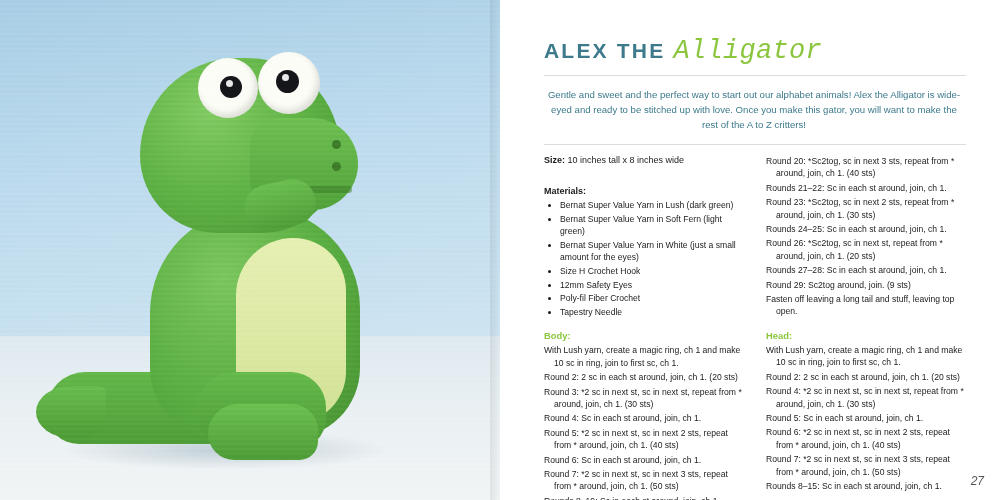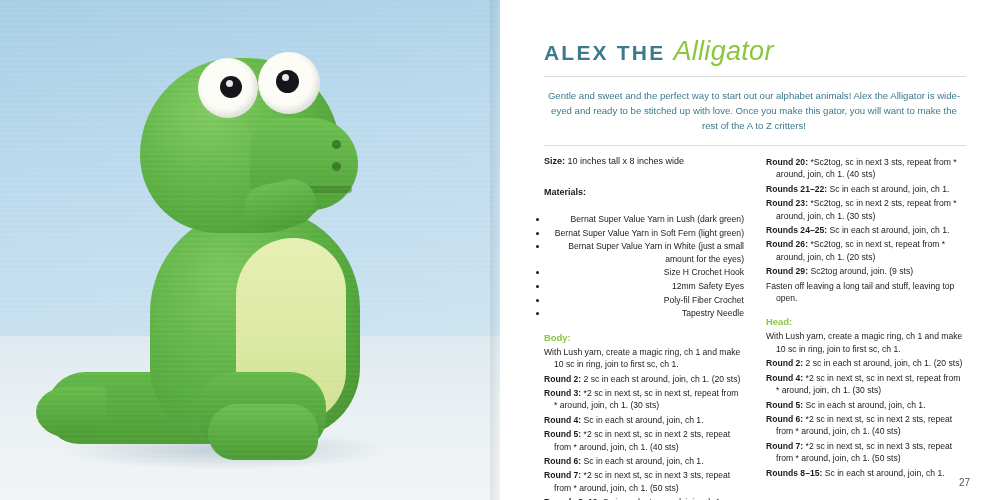--- a/index.html
+++ b/index.html
@@ -117,49 +117,49 @@
     background: #ffffff;
     padding: 36px 34px 24px 44px;
   }
   .title-row { display: flex; align-items: baseline; gap: 8px; }
   .title-alex {
     font-family: "Liberation Sans", sans-serif;
     font-weight: bold; letter-spacing: 2.2px;
     font-size: 21px; color: #3d7a8c; text-transform: uppercase;
   }
   .title-animal {
-    font-family: Liberation Sans, sans-serif;
+    font-family: Liberation Mono, monospace;
     font-style: italic; font-size: 27px; color: #8cc63f; font-weight: normal;
     letter-spacing: .3px;
   }
   .rule { border-top: 1px solid #d8dee0; margin: 9px 0 11px 0; }
   .intro {
     font-size: 9.6px; line-height: 15px; color: #3d7a8c; max-width: 420px; text-align: center;
   }
   .rule2 { border-top: 1px solid #d8dee0; margin: 12px 0 10px 0; }
 
   .cols { display: flex; gap: 22px; }
   .col { width: 200px; }
   .col-wide { width: 200px; }
 
   .lbl { font-weight: bold; font-size: 9px; color: #1b1b1b; }
   .size-line { font-size: 9px; color: #1b1b1b; margin-bottom: 21px; }
-  .mat-head { font-weight: bold; font-size: 9px; color: #1b1b1b; margin-bottom: 16px; }
-  ul.mats { margin: 0 0 0 4px; padding: 0; list-style: disc; text-align: right; }
+  .mat-head { font-weight: bold; font-size: 9px; color: #1b1b1b; margin-bottom: 3px; }
+  ul.mats { margin: 0 0 0 16px; padding: 0; list-style: disc; }
   ul.mats li { font-size: 8.6px; line-height: 12.6px; color: #1b1b1b; margin-bottom: 1px; }
 
   .sec-head { color: #8cc63f; font-weight: bold; font-size: 9.4px; margin: 12px 0 3px 0; }
   p.step {
     margin: 0 0 2px 0; font-size: 8.6px; line-height: 12.4px; color: #1b1b1b;
     padding-left: 10px; text-indent: -10px;
   }
-  p.step b { font-weight: bold; }
+  p.step b { font-weight: normal; }
   .page-num {
-    position: absolute; right: 30px; bottom: 12px;
-    font-size: 10px; color: #555;
+    position: absolute; right: 16px; bottom: 12px;
+    font-size: 12px; color: #555; font-style: italic;
   }
 </style>
 </head>
 <body>
 
 <div class="spread">
 
   <div class="photo-page">
     <div class="bg-wall"></div>
     <div class="bg-table"></div>
@@ -258,20 +258,23 @@
         <p class="step">
           <b>Round 23:</b><span> *Sc2tog, sc in next 2 sts, repeat from * around, join, ch 1. (30 sts)</span>
         </p>
         <p class="step">
           <b>Rounds 24–25:</b><span> Sc in each st around, join, ch 1.</span>
         </p>
         <p class="step">
           <b>Round 26:</b><span> *Sc2tog, sc in next st, repeat from * around, join, ch 1. (20 sts)</span>
         </p>
         <p class="step">
+          <b>Rounds 27–28:</b><span> Sc in each st around, join, ch 1.</span>
+        </p>
+        <p class="step">
           <b>Round 29:</b><span> Sc2tog around, join. (9 sts)</span>
         </p>
         <p class="step">
           <span>Fasten off leaving a long tail and stuff, leaving top open.</span>
         </p>
 
         <div class="sec-head">Head:</div>
 
         <p class="step">
           <span>With Lush yarn, create a magic ring, ch 1 and make 10 sc in ring, join to first sc, ch 1.</span>

